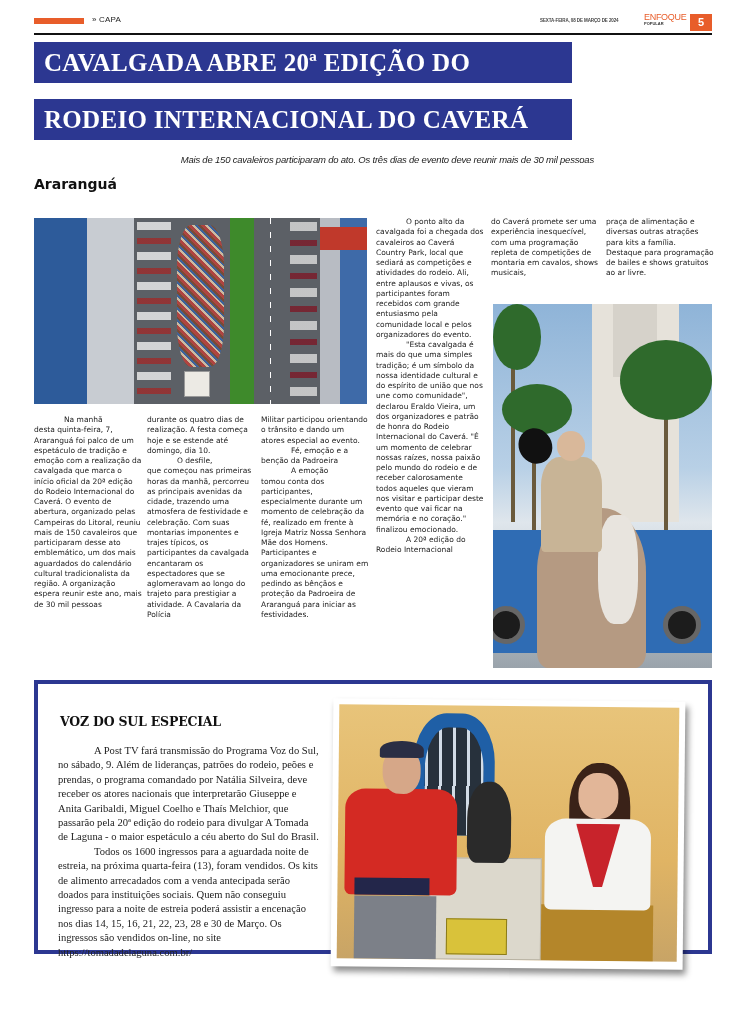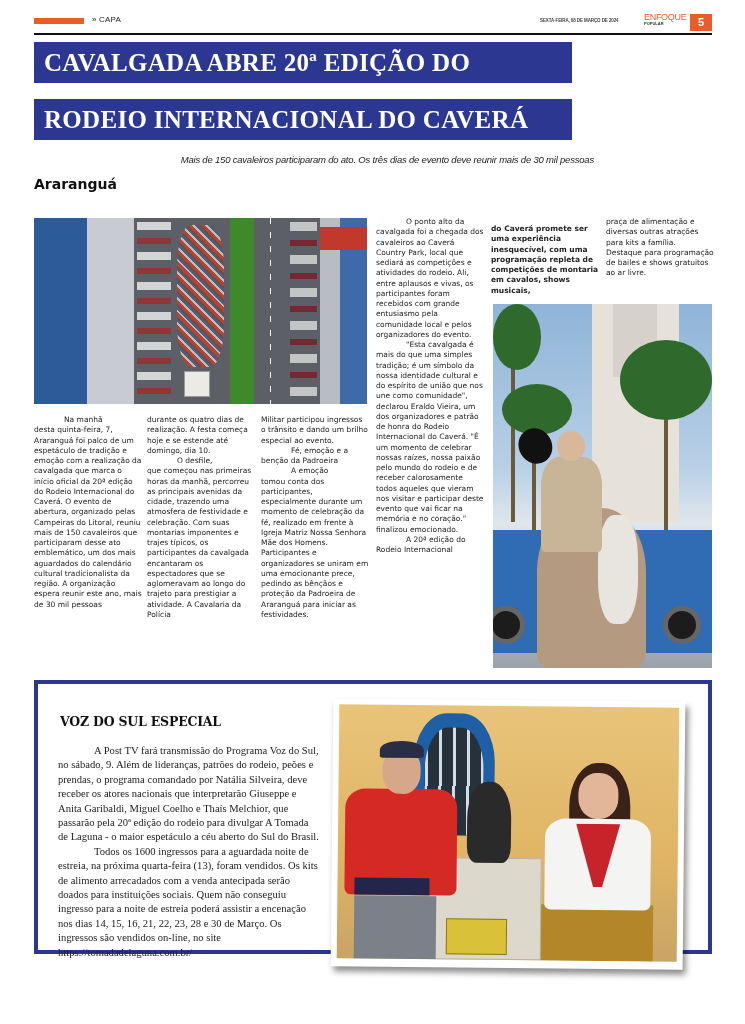--- a/index.html
+++ b/index.html
@@ -58,21 +58,21 @@
   .hat { position: absolute; left: 12%; top: 34%; width: 15%; height: 10%; background: #111; border-radius: 50%; transform: rotate(-30deg); }
 
   
   .col { position: absolute; font-family: "DejaVu Sans", sans-serif; font-size: 7.5px; line-height: 10.25px; color: #222; }
   .col p { margin: 0; }
   .col .ind { text-indent: 30px; }
   .col1 { left: 34px; top: 415px; width: 108px; }
   .col2 { left: 147px; top: 415px; width: 108px; }
   .col3 { left: 261px; top: 415px; width: 108px; }
   .col4 { left: 376px; top: 217px; width: 108px; }
-  .col5 { left: 491px; top: 224px; width: 108px; font-weight: bold; }
+  .col5 { left: 491px; top: 217px; width: 108px; }
   .col6 { left: 606px; top: 217px; width: 108px; }
 
   
   .box { position: absolute; left: 34px; top: 680px; width: 678px; height: 274px; border: 4px solid #2c3791; background: #fff; }
   .box-title { position: absolute; left: 22px; top: 30px; font-family: "DejaVu Serif", serif; font-weight: bold; font-size: 12.5px; color: #111; letter-spacing: -0.2px; }
   .box-text { position: absolute; left: 20px; top: 60px; width: 262px; font-family: "Liberation Serif", serif; font-size: 10.6px; line-height: 14.4px; color: #222; }
   .box-text p { margin: 0; }
   .box-text .ind { text-indent: 36px; }
 
   .polaroid { position: absolute; left: 294px; top: 16px; width: 352px; height: 268px; background: #fff;
@@ -146,21 +146,21 @@
 <div class="col col1">
   <p class="ind"><span>Na manhã</span></p>
   <p>desta quinta-feira, 7, Araranguá foi palco de um espetáculo de tradição e emoção com a realização da cavalgada que marca o início oficial da 20ª edição do Rodeio Internacional do Caverá. O evento de abertura, organizado pelas Campeiras do Litoral, reuniu mais de 150 cavaleiros que participaram desse ato emblemático, um dos mais aguardados do calendário cultural tradicionalista da região. A organização espera reunir este ano, mais de 30 mil pessoas</p>
 </div>
 <div class="col col2">
   <p>durante os quatro dias de realização. A festa começa hoje e se estende até domingo, dia 10.</p>
   <p class="ind">O desfile,</p>
   <p>que começou nas primeiras horas da manhã, percorreu as principais avenidas da cidade, trazendo uma atmosfera de festividade e celebração. Com suas montarias imponentes e trajes típicos, os participantes da cavalgada encantaram os espectadores que se aglomeravam ao longo do trajeto para prestigiar a atividade. A Cavalaria da Polícia</p>
 </div>
 <div class="col col3">
-  <p>Militar participou ingressos o trânsito e dando um brilho especial ao evento.</p>
+  <p>Militar participou orientando o trânsito e dando um atores especial ao evento.</p>
   <p class="ind">Fé, emoção e a</p>
   <p>benção da Padroeira</p>
   <p class="ind">A emoção</p>
   <p>tomou conta dos participantes, especialmente durante um momento de celebração da fé, realizado em frente à Igreja Matriz Nossa Senhora Mãe dos Homens. Participantes e organizadores se uniram em uma emocionante prece, pedindo as bênçãos e proteção da Padroeira de Araranguá para iniciar as festividades.</p>
 </div>
 <div class="col col4">
   <p class="ind">O ponto alto da cavalgada foi a chegada dos cavaleiros ao Caverá Country Park, local que sediará as competições e atividades do rodeio. Ali, entre aplausos e vivas, os participantes foram recebidos com grande entusiasmo pela comunidade local e pelos organizadores do evento.</p>
   <p class="ind">"Esta cavalgada é mais do que uma simples tradição; é um símbolo da nossa identidade cultural e do espírito de união que nos une como comunidade", declarou Eraldo Vieira, um dos organizadores e patrão de honra do Rodeio Internacional do Caverá. "É um momento de celebrar nossas raízes, nossa paixão pelo mundo do rodeio e de receber calorosamente todos aqueles que vieram nos visitar e participar deste evento que vai ficar na memória e no coração." finalizou emocionado.</p>
   <p class="ind">A 20ª edição do Rodeio Internacional</p>
 </div>

